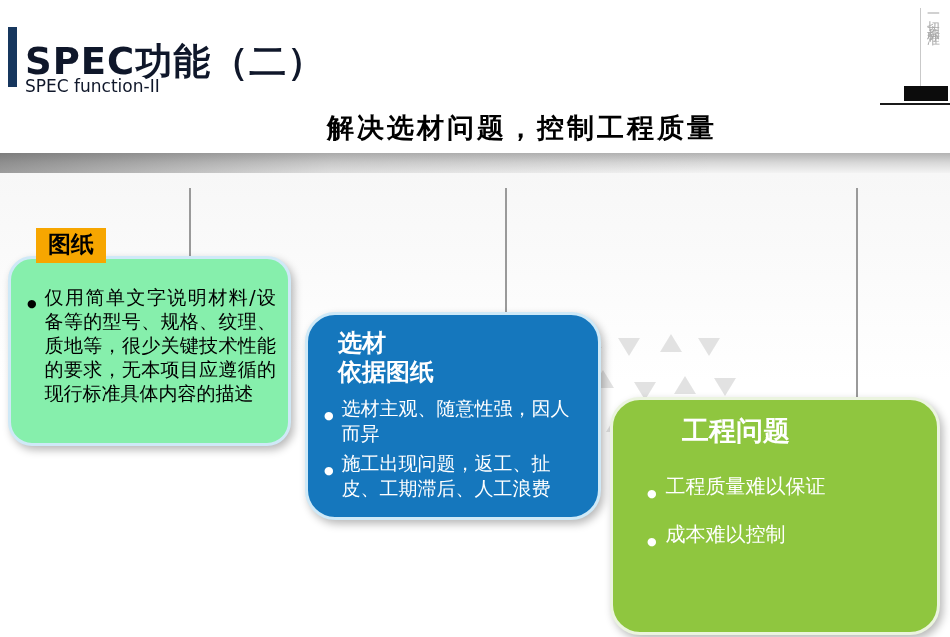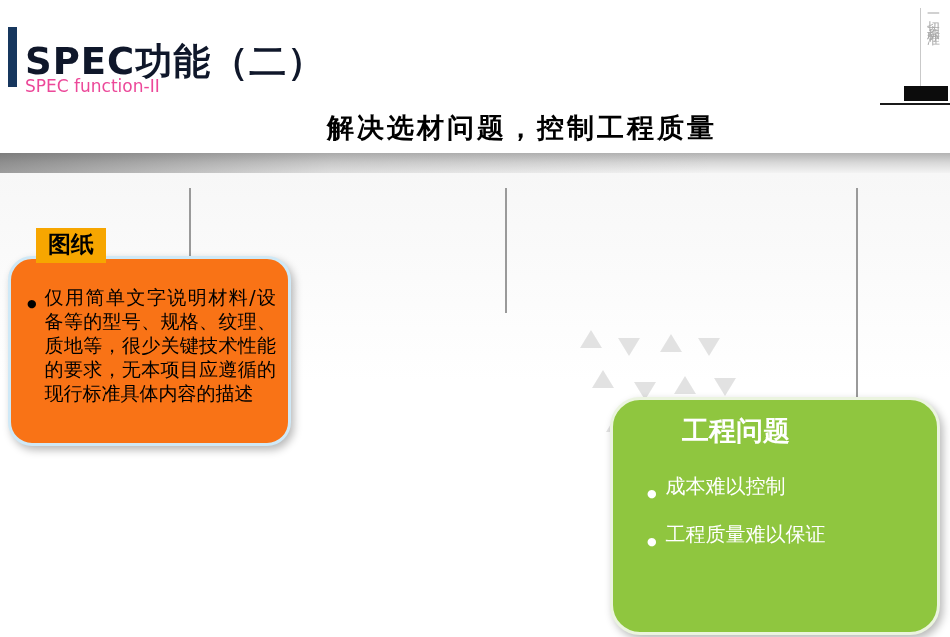--- a/index.html
+++ b/index.html
@@ -3,21 +3,21 @@
 <meta charset="utf-8">
 <style>
   html,body{margin:0;padding:0;background:#fff;}
   .slide{position:relative;width:950px;height:637px;background:#ffffff;overflow:hidden;
          font-family:"DejaVu Sans","Liberation Sans",sans-serif;}
 
   
   .accent-bar{position:absolute;left:8px;top:27px;width:9px;height:60px;background:#17375E;}
   .title{position:absolute;left:25px;top:37px;font-size:37px;font-weight:600;color:#0f172a;
          letter-spacing:1px;white-space:nowrap;}
-  .subtitle{position:absolute;left:25px;top:76px;font-size:17px;color:#ec4899;}
+  .subtitle{position:absolute;left:25px;top:76px;font-size:17px;color:#0f172a;}
   .side-line{position:absolute;right:29px;top:8px;width:1px;height:78px;background:#c9c9c9;}
   .side-text{position:absolute;right:8px;top:6px;writing-mode:vertical-rl;font-size:13px;
              letter-spacing:4px;color:#a9a9a9;}
   .side-square{position:absolute;right:2px;top:86px;width:44px;height:15px;background:#0c0c0c;}
   .side-tick{position:absolute;right:0;top:103px;width:70px;height:2px;background:#1a1a1a;}
   .heading-wrap{position:absolute;left:283px;top:110px;width:434px;text-align:right;}
   .heading{font-size:27px;font-weight:bold;color:#000;letter-spacing:3px;white-space:nowrap;}
   .heading-underline{height:4px;background:#000;margin-top:8px;}
   .band{position:absolute;left:0;top:153px;width:950px;height:20px;
         background:linear-gradient(to right, rgba(70,70,70,.5) 0%, rgba(130,130,130,.18) 35%, rgba(220,220,220,0) 75%),
@@ -29,21 +29,21 @@
   .triangles{position:absolute;left:568px;top:326px;z-index:0;opacity:.85;}
 
   
   .hang-line{position:absolute;width:2px;background:#9a9a9a;z-index:1;}
   .line1{left:189px;top:188px;height:69px;}
   .line2{left:505px;top:188px;height:125px;}
   .line3{left:856px;top:188px;height:210px;}
 
   
   .card{position:absolute;box-sizing:border-box;z-index:2;box-shadow:3px 4px 8px rgba(0,0,0,.28);}
-  .card-orange{left:8px;top:256px;width:283px;height:190px;background:#f97316;
+  .card-orange{left:8px;top:256px;width:283px;height:190px;background:#86efac;
                border:3px solid #cfe9f7;border-radius:24px;padding:26px 12px 10px 14px;}
   .tag{position:absolute;left:36px;top:228px;z-index:3;background:#F7A600;color:#000;
        font-size:23px;font-weight:600;padding:1px 12px 3px;text-align:right;}
   .card-blue{left:305px;top:312px;width:296px;height:208px;background:#1577BD;
              border:3px solid #cfe9f7;border-radius:30px;padding:10px 10px 10px 0;color:#fff;}
   .card-green{left:610px;top:397px;width:330px;height:238px;background:#8FC63F;
               border:3px solid #ebf4df;border-radius:30px;padding:8px 14px 10px 0;color:#fff;}
 
   .bullet-row{display:flex;align-items:flex-start;}
   .bullet-row::before{content:"●";flex:none;}
@@ -105,26 +105,40 @@
   <div class="hang-line line2"></div>
   <div class="hang-line line3"></div>
 
   <div class="tag">图纸</div>
   <div class="card card-orange">
     <div class="bullet-row">
       <span class="btext">仅用简单文字说明材料/设备等的型号、规格、纹理、质地等，很少关键技术性能的要求，无本项目应遵循的现行标准具体内容的描述</span>
     </div>
   </div>
 
+  <div class="card card-blue">
+    <div class="blue-title">
+      <div>选材</div>
+      <div>依据图纸</div>
+    </div>
+    <div class="bullets">
+      <div class="bullet-row">
+        <span class="btext">选材主观、随意性强，因人而异</span>
+      </div>
+      <div class="bullet-row">
+        <span class="btext">施工出现问题，返工、扯皮、工期滞后、人工浪费</span>
+      </div>
+    </div>
+  </div>
 
   <div class="card card-green">
     <div class="green-title">工程问题</div>
     <div class="bullets">
       <div class="bullet-row">
-        <span class="btext">成本难以控制</span>
+        <span class="btext">工程质量难以保证</span>
       </div>
       <div class="bullet-row">
-        <span class="btext">工程质量难以保证</span>
+        <span class="btext">成本难以控制</span>
       </div>
     </div>
   </div>
 
 </div>
 
 </body></html>

